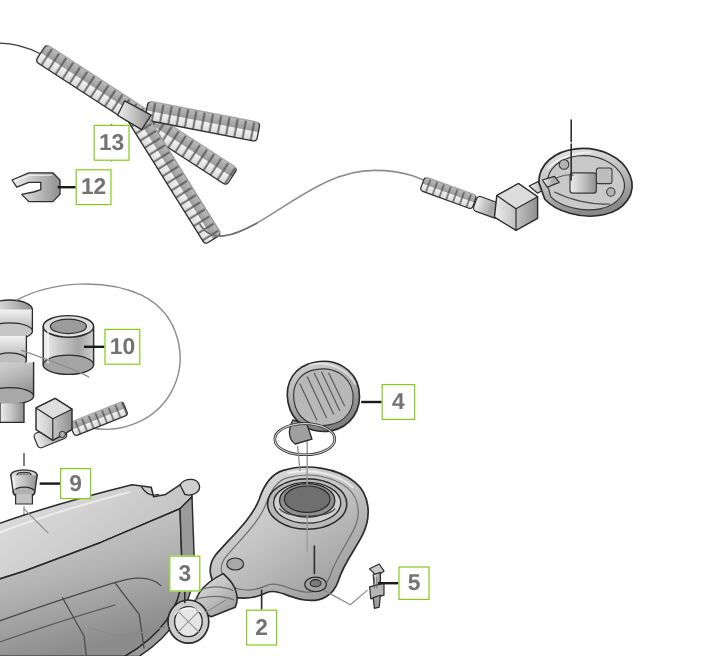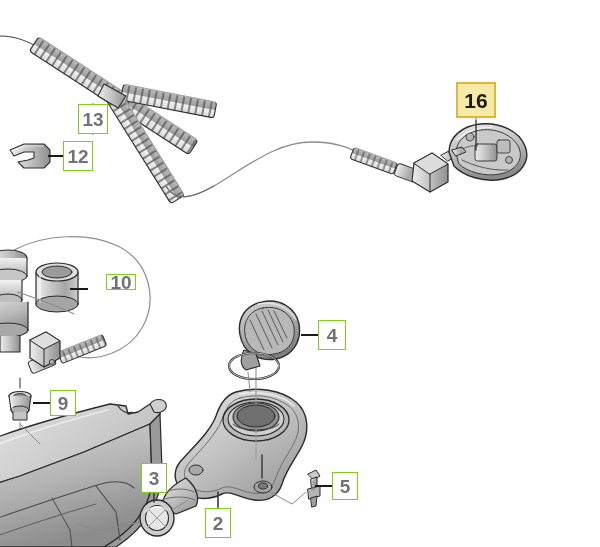--- a/index.html
+++ b/index.html
@@ -354,24 +354,23 @@
       </g>
 
     </g>
   </svg>
 
   <div class="callout" style="left:78px; top:104px; width:30px; height:30px;">13</div>
 
   <div class="dash" style="left:48px; top:155px; width:16px;"></div>
   <div class="callout" style="left:63px; top:141px; width:30px; height:30px;">12</div>
 
-  <div class="callout highlight" style="left:456px; top:82px; width:40px; height:36px; font-size:21px;">16</div>
 
   <div class="dash" style="left:70px; top:288px; width:18px;"></div>
-  <div class="callout" style="left:87px; top:274px; width:30px; height:16px;margin-left:19px;">10</div>
+  <div class="callout" style="left:87px; top:274px; width:30px; height:30px;">10</div>
 
   <div class="dash" style="left:33px; top:402px; width:18px;"></div>
   <div class="callout" style="left:50px; top:390px; width:26px; height:26px;">9</div>
 
   <div class="dash" style="left:301px; top:334px; width:18px;"></div>
   <div class="callout" style="left:318px; top:320px; width:28px; height:30px;">4</div>
 
   <div class="callout" style="left:141px; top:463px; width:26px; height:30px;">3</div>
 
   <div class="callout" style="left:205px; top:508px; width:26px; height:30px;">2</div>

